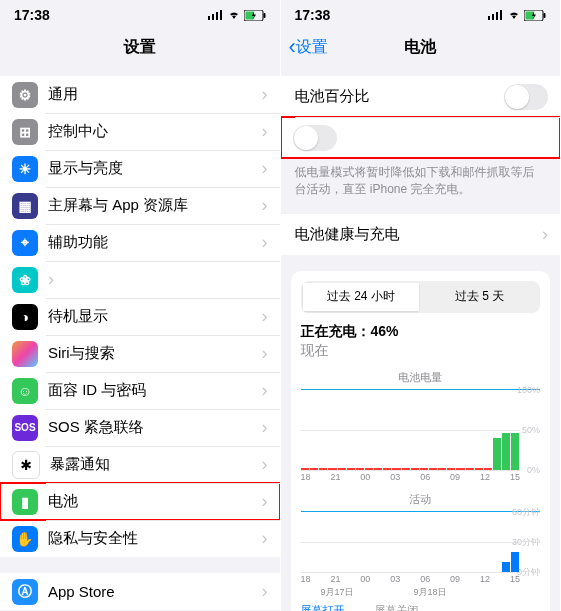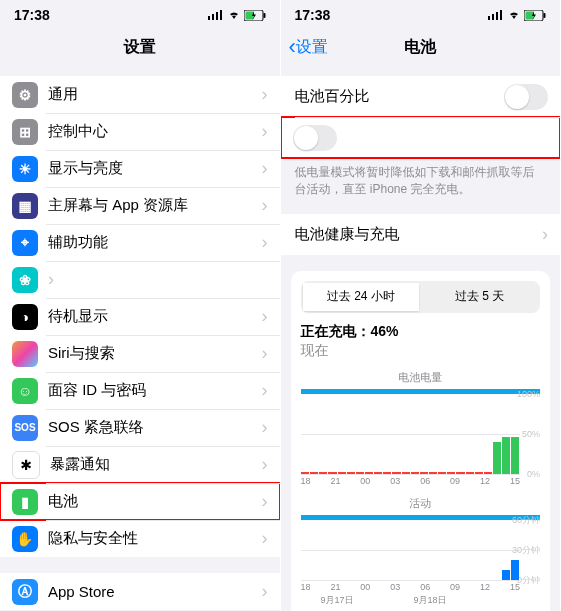--- a/index.html
+++ b/index.html
@@ -90,40 +90,40 @@
   .seg-item {
     flex: 1; display: flex; align-items: center; justify-content: center;
     font-size: 12px; border-radius: 0; color: #000;
   }
   .seg-item.active { background: #fff; box-shadow: 0 1px 2px rgba(0,0,0,0.12); font-weight: 500;}
   .charging-title { font-size: 14px; font-weight: 600; margin-top: 10px; }
   .charging-sub { font-size: 14px; color: #8e8e93; margin-top: 1px; }
   .chart-block { margin-top: 10px; position: relative; text-align: center; }
   .chart-title { font-size: 11px; color: #8e8e93; margin-bottom: 4px; }
   .chart-canvas {
-    height: 80px; position: relative; border-top: 5px solid #0ea5e9;
+    height: 80px; position: relative; border-top: 1px solid #0ea5e9;
   }
   .chart-grid { position: absolute; left:0; right:20px; height:1px; background:#e5e5ea; }
   .chart-axis-label { position: absolute; right: 0; font-size: 9px; color: #c7c7cc; transform: translateY(-50%); }
   .chart-x-labels { display:flex; justify-content:space-between; font-size:9px; color:#8e8e93; padding-right:20px; margin-top:2px;}
   .bar-container { position: absolute; left:0; right:20px; bottom:0; top:0; display:flex; align-items:flex-end; }
   .bar { flex:1; margin: 0 0.5px; }
   .bar-green { background:#34c759; }
   .bar-red { background:#ff3b30; height:2px; }
   .activity-canvas { height: 60px; position: relative; }
   .bottom-legend { display:flex; gap:30px; font-size:11px; color:#007aff; margin-top:4px;}
   .bottom-legend .off { color:#999; }
   .date-labels { display:flex; font-size:9px; color:#8e8e93; padding-right:20px; margin-top:2px;}
   .date-labels span:first-child { margin-left: 20px; margin-right: 60px; }
 
   
   .ic-gear{background:#8e8e93;} .ic-control{background:#8e8e93;} .ic-display{background:#0a7aff;}
   .ic-home{background:#3a3a8c;} .ic-access{background:#0a7aff;} .ic-wallpaper{background:#00c8c8;}
   .ic-standby{background:#000;} .ic-siri{background:linear-gradient(135deg,#e94,#e4a,#5cf);}
-  .ic-faceid{background:#34c759;} .ic-sos{background:#3b82f6;} .ic-exposure{background:#fff;border:1px solid #ddd;}
+  .ic-faceid{background:#34c759;} .ic-sos{background:#6d28d9;} .ic-exposure{background:#fff;border:1px solid #ddd;}
   .ic-battery{background:#34c759;} .ic-privacy{background:#007aff;} .ic-appstore{background:#1e90ff;}
   .ic-white{color:#fff;font-size:14px;display:flex;align-items:center;justify-content:center;font-weight:700;}
 </style>
 </head>
 <body>
 
 <div class="phone">
   <div class="status-bar">
     <span>17:38</span>
     <span class="status-right">

